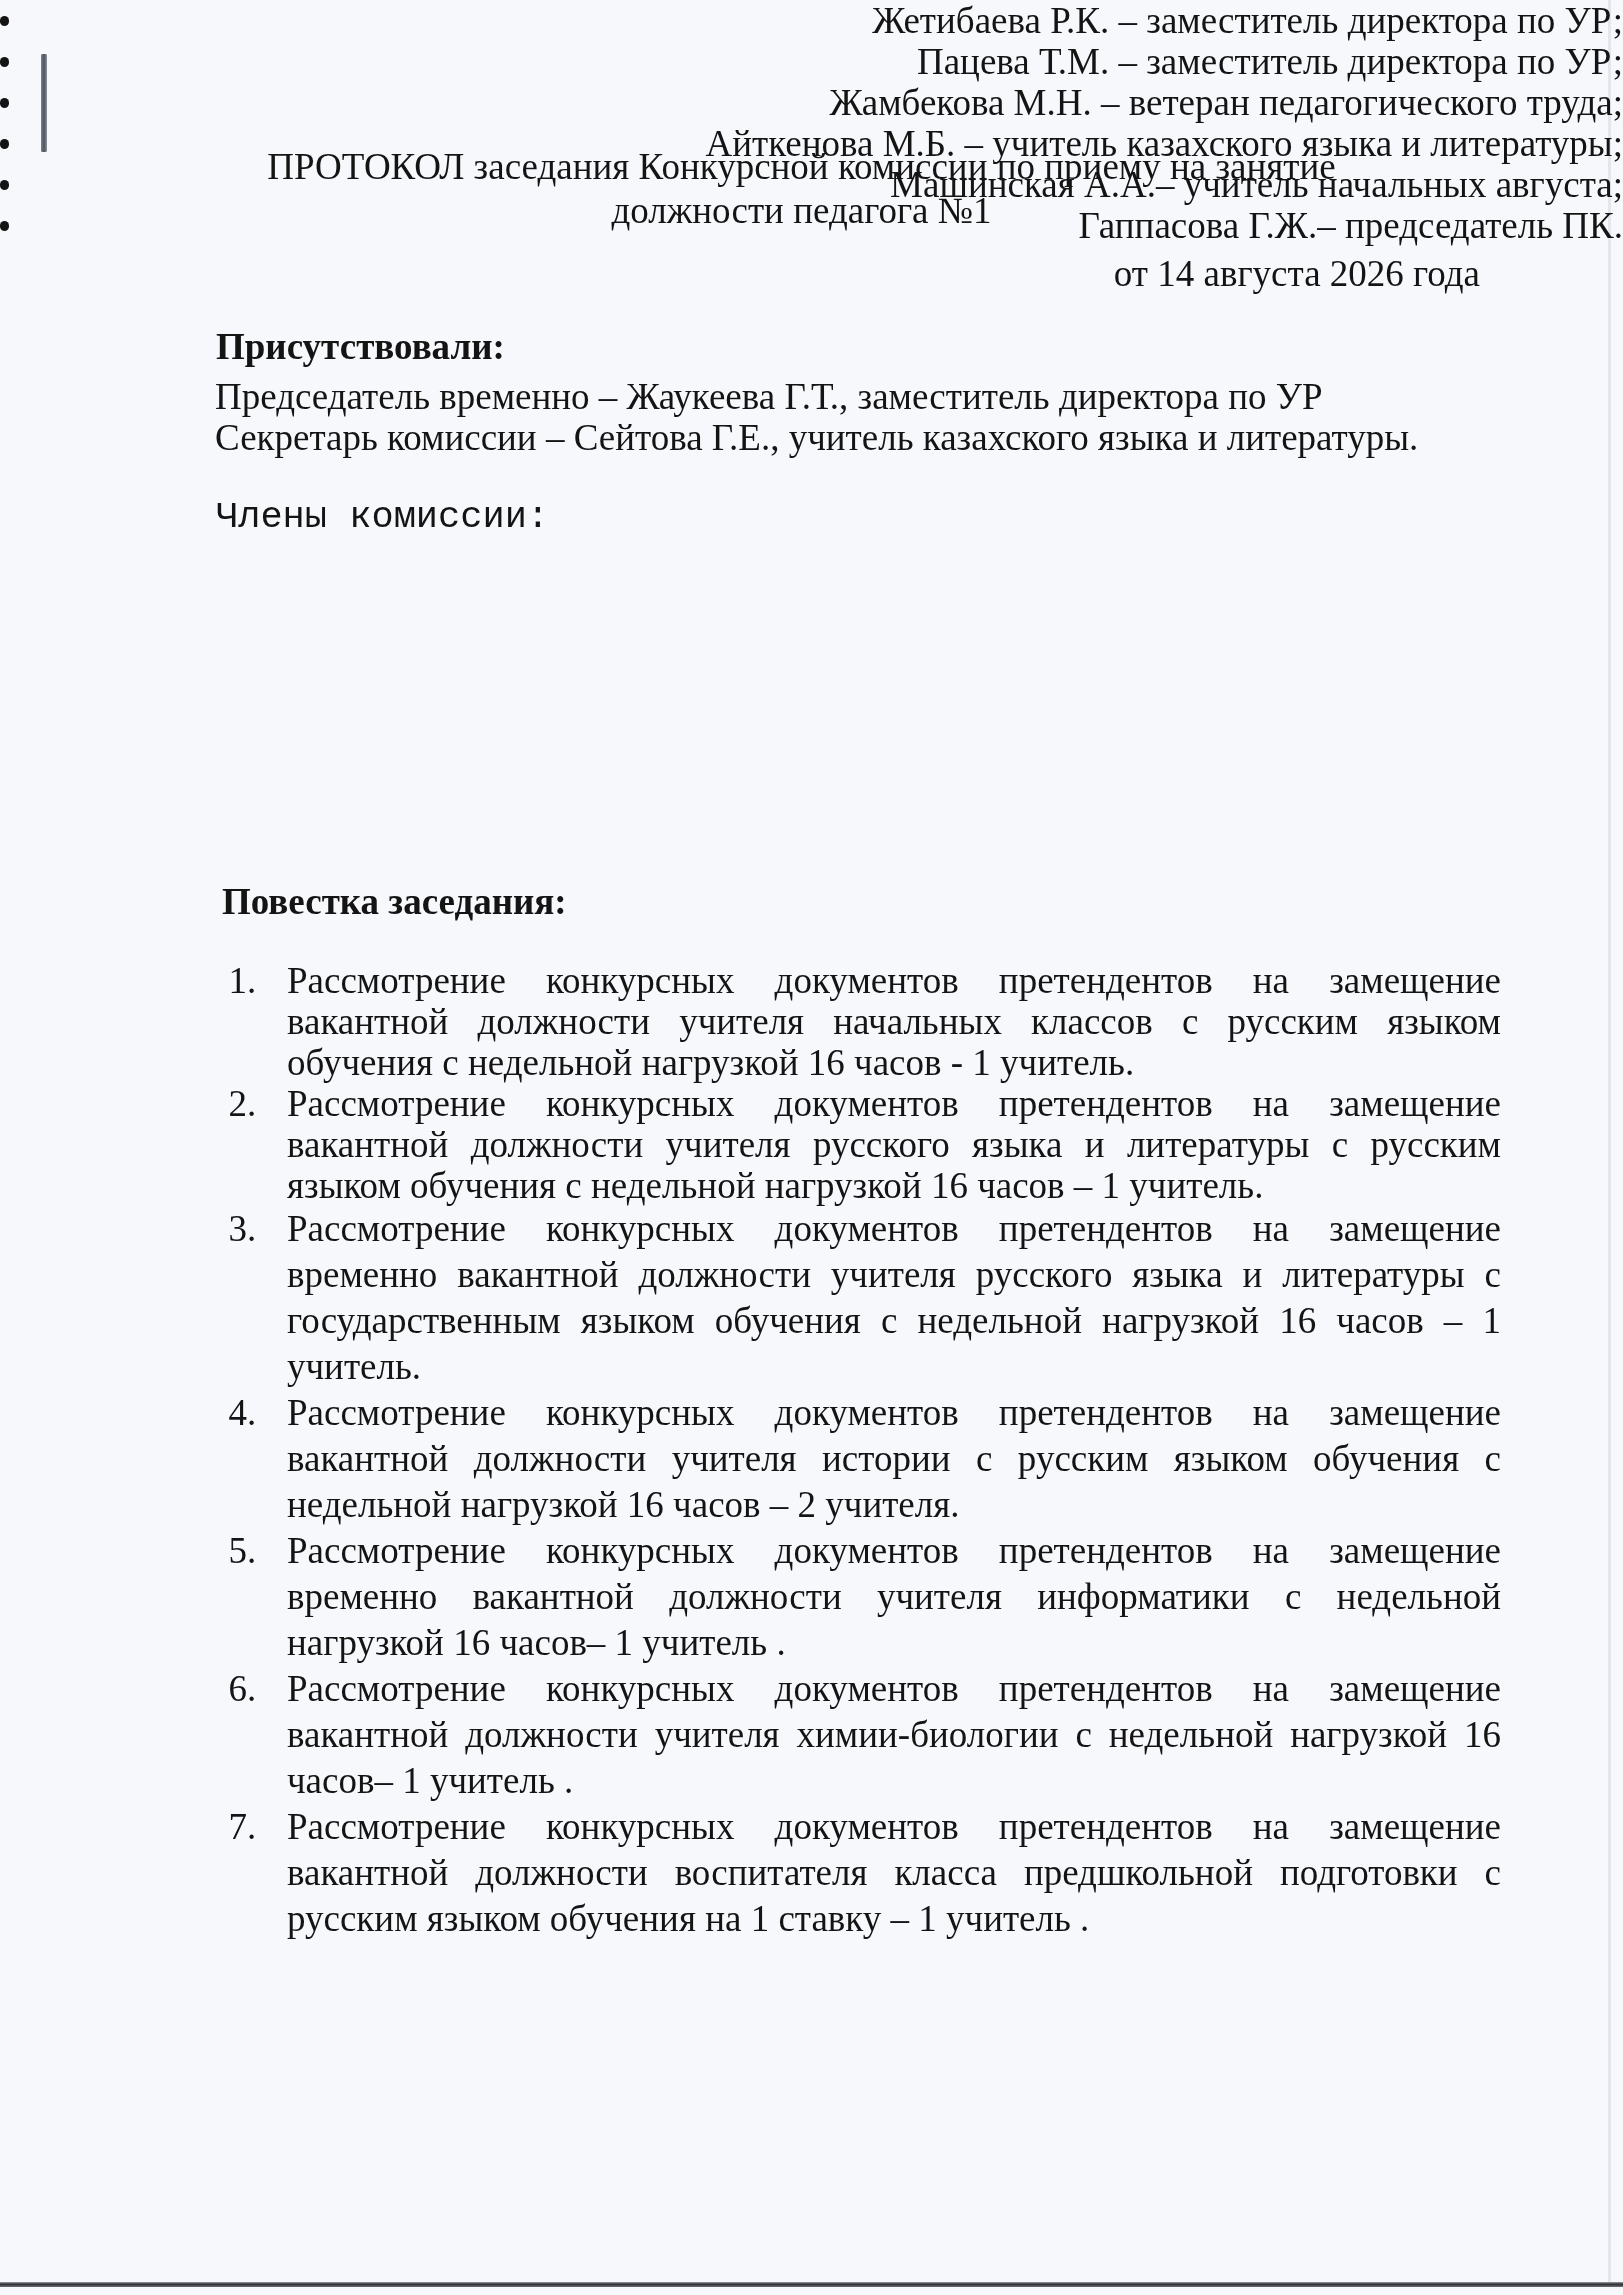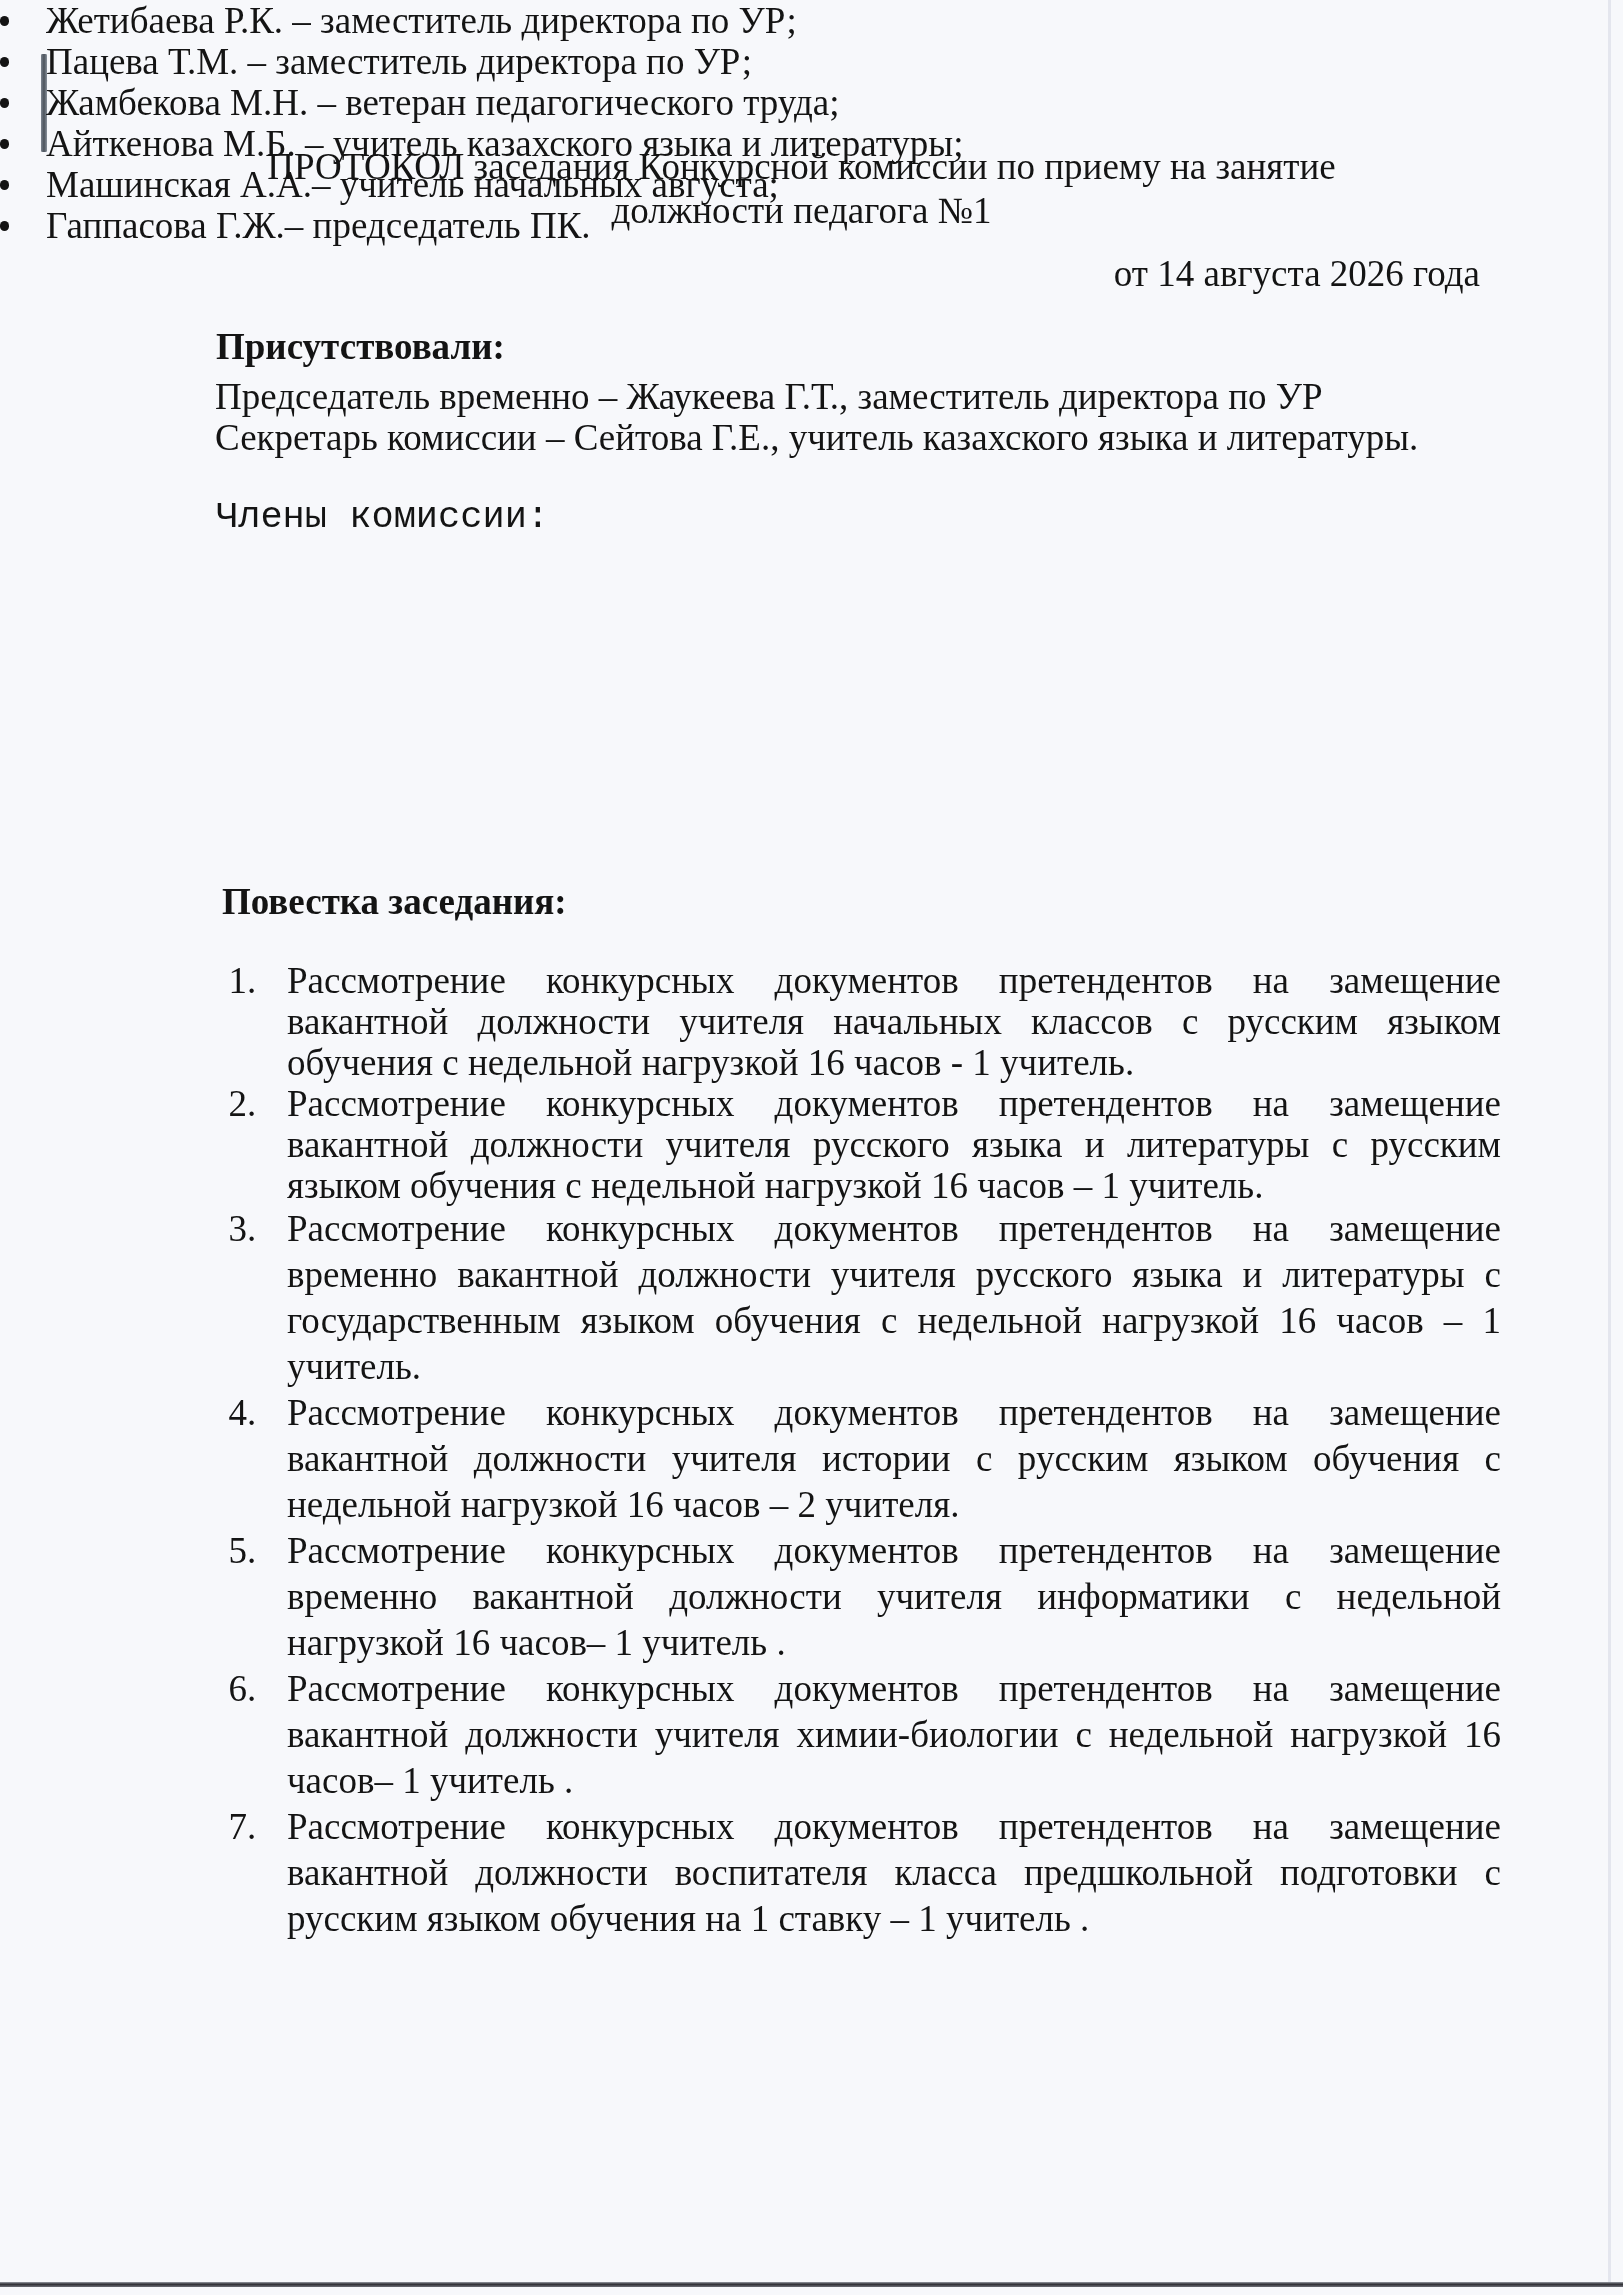--- a/index.html
+++ b/index.html
@@ -27,21 +27,21 @@
     text-align: center; font-size: 37px; line-height: 44px;
   }
   .date {
     position: absolute; right: 143px; top: 252px; font-size: 37px; line-height: 44px;
   }
   .h-bold { font-weight: bold; }
   .block { position: absolute; font-size: 37px; }
   .present-heading { left: 216px; top: 325px; line-height: 44px; }
   .officers { left: 215px; top: 376px; line-height: 41px; }
   .members-heading { left: 216px; top: 495px; line-height: 44px; font-family: Liberation Mono, monospace; }
-  .members { left: 236px; top: 568px; margin: 0; padding: 0; list-style: none; }
+  .members { left: 236px; top: 568px; margin: 0; padding: 0; list-style: none; text-align: right; }
   .members li { position: relative; padding-left: 46px; line-height: 41px; font-size: 37px; }
   .members li .bullet {
     position: absolute; left: 0; top: 16.4px; width: 9.2px; height: 9.2px; border-radius: 50%;
     background: #141414;
   }
   .agenda-heading { left: 222px; top: 880px; line-height: 44px; }
   .agenda { position: absolute; left: 222px; top: 960px; width: 1279px; margin: 0; padding: 0; list-style: none; }
   .agenda li { position: relative; padding-left: 65px; font-size: 37px; line-height: 41px; text-align: justify; margin-bottom: 0; }
   .agenda li .num { position: absolute; left: 6.5px; top: 0; }
   .agenda li.spaced { line-height: 46px; }

